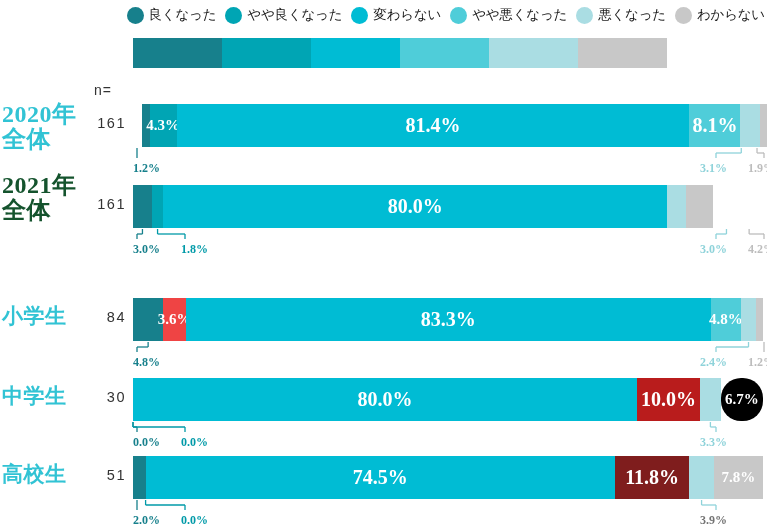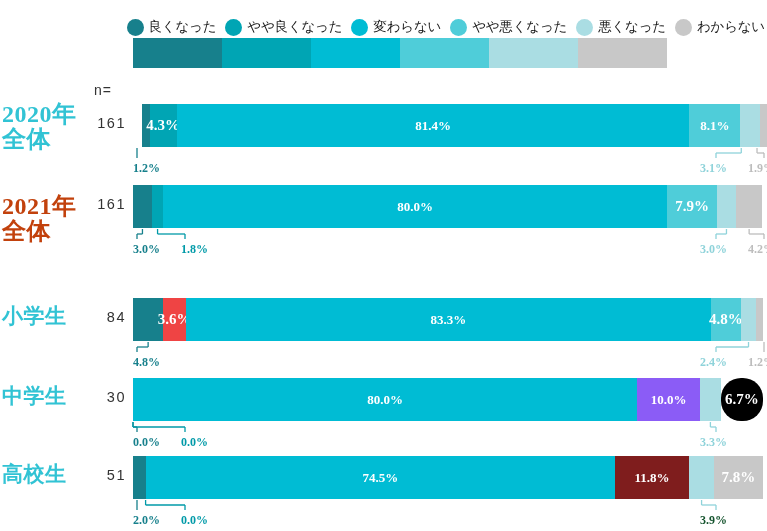--- a/index.html
+++ b/index.html
@@ -9,21 +9,21 @@
     height: 531px;
     background: #ffffff;
     font-family: "Liberation Serif", "DejaVu Serif", serif;
     overflow: hidden;
     position: relative;
   }
 
   
   #legend {
     position: absolute;
-    top: 12px;
+    top: 0px;
     left: 0px;
     width: 767px;
     height: 30px;
     display: flex;
     align-items: center;
     justify-content: flex-end;
     padding-right: 2px;
   }
   .legend-item {
     display: flex;
@@ -108,21 +108,21 @@
     display: flex;
     align-items: center;
     justify-content: center;
     overflow: visible;
     flex: 0 0 auto;
   }
   .seg-label {
     color: #ffffff;
     font-family: "Liberation Serif", "DejaVu Serif", serif;
     font-weight: bold;
-    font-size: 13px;
+    font-size: 20px;
     white-space: nowrap;
   }
   .seg-label.small { font-size: 15px; }
 
   
   .callout {
     position: absolute;
     font-family: "Liberation Serif", "DejaVu Serif", serif;
     font-weight: bold;
     font-size: 12px;
@@ -198,31 +198,28 @@
         <line x1="137" y1="148" x2="137" y2="158" stroke="#17808c" stroke-width="1.3"></line>
         <line x1="741.265" y1="148" x2="741.265" y2="153" stroke="#8fd3da" stroke-width="1.3"></line>
         <line x1="741.265" y1="153" x2="716" y2="153" stroke="#8fd3da" stroke-width="1.3"></line>
         <line x1="716" y1="153" x2="716" y2="158" stroke="#8fd3da" stroke-width="1.3"></line>
         <line x1="757.015" y1="148" x2="757.015" y2="153" stroke="#bdbdbd" stroke-width="1.3"></line>
         <line x1="757.015" y1="153" x2="764" y2="153" stroke="#bdbdbd" stroke-width="1.3"></line>
         <line x1="764" y1="153" x2="764" y2="158" stroke="#bdbdbd" stroke-width="1.3"></line>
       </svg>
     </div>
     <div class="row">
-      <div class="cat-label two-line" style="top: 194px; color: #c2410c;">2021年
+      <div class="cat-label two-line" style="top: 173px; color: #14532d;">2021年
 全体</div>
       <div class="n-value" style="top: 196px;">161</div>
       <div class="bar" style="top: 185px;">
         <div class="seg" style="background: rgb(23, 128, 140); width: 18.9px;"></div>
         <div class="seg" style="background: rgb(0, 165, 180); width: 11.34px;"></div>
         <div class="seg" style="background: rgb(0, 188, 212); width: 504px;">
           <span class="seg-label">80.0%</span>
-        </div>
-        <div class="seg" style="background: rgb(79, 205, 217); width: 49.77px;">
-          <span class="seg-label small">7.9%</span>
         </div>
         <div class="seg" style="background: rgb(170, 221, 227); width: 18.9px;"></div>
         <div class="seg" style="background: rgb(200, 200, 200); width: 26.46px;"></div>
       </div>
       <div class="callout" style="left: 133px; top: 242px; color: rgb(23, 128, 140);">3.0%</div>
       <div class="callout" style="left: 181px; top: 242px; color: rgb(0, 154, 168);">1.8%</div>
       <div class="callout" style="left: 700px; top: 242px; color: rgb(143, 211, 218);">3.0%</div>
       <div class="callout" style="left: 748px; top: 242px; color: rgb(189, 189, 189);">4.2%</div>
       <svg class="leaders" width="767" height="531" style="top: 0px;">
         <line x1="142.45" y1="229" x2="142.45" y2="234" stroke="#17808c" stroke-width="1.3"></line>
@@ -271,21 +268,21 @@
     </div>
     <div class="row">
       <div class="cat-label" style="top: 385px; color: rgb(49, 195, 212);">中学生</div>
       <div class="n-value" style="top: 389px;">30</div>
       <div class="bar" style="top: 378px;">
         <div class="seg" style="background: rgb(23, 128, 140); width: 0px;"></div>
         <div class="seg" style="background: rgb(0, 165, 180); width: 0px;"></div>
         <div class="seg" style="background: rgb(0, 188, 212); width: 504px;">
           <span class="seg-label">80.0%</span>
         </div>
-        <div class="seg" style="background: #8b5cf6; width: 63px;">
+        <div class="seg" style="background: #b91c1c; width: 63px;">
           <span class="seg-label">10.0%</span>
         </div>
         <div class="seg" style="background: rgb(170, 221, 227); width: 20.79px;"></div>
         <div class="seg" style="background: #000000; width: 42.21px; border-radius: 20px;">
           <span class="seg-label small">6.7%</span>
         </div>
       </div>
       <div class="callout" style="left: 133px; top: 435px; color: rgb(23, 128, 140);">0.0%</div>
       <div class="callout" style="left: 181px; top: 435px; color: rgb(0, 154, 168);">0.0%</div>
       <div class="callout" style="left: 700px; top: 435px; color: rgb(143, 211, 218);">3.3%</div>
@@ -313,21 +310,21 @@
         <div class="seg" style="background: #7f1d1d; width: 74.34px;">
           <span class="seg-label">11.8%</span>
         </div>
         <div class="seg" style="background: rgb(170, 221, 227); width: 24.57px;"></div>
         <div class="seg" style="background: rgb(200, 200, 200); width: 49.14px;">
           <span class="seg-label small">7.8%</span>
         </div>
       </div>
       <div class="callout" style="left: 133px; top: 513px; color: rgb(23, 128, 140);">2.0%</div>
       <div class="callout" style="left: 181px; top: 513px; color: rgb(0, 154, 168);">0.0%</div>
-      <div class="callout" style="left: 700px; top: 513px; color: #14532d;">3.9%</div>
+      <div class="callout" style="left: 700px; top: 513px; color: #737373;">3.9%</div>
       <svg class="leaders" width="767" height="531" style="top: 0px;">
         <line x1="137" y1="500" x2="137" y2="510" stroke="#17808c" stroke-width="1.3"></line>
         <line x1="145.6" y1="500" x2="145.6" y2="505" stroke="#009aa8" stroke-width="1.3"></line>
         <line x1="145.6" y1="505" x2="185" y2="505" stroke="#009aa8" stroke-width="1.3"></line>
         <line x1="185" y1="505" x2="185" y2="510" stroke="#009aa8" stroke-width="1.3"></line>
         <line x1="701.575" y1="500" x2="701.575" y2="505" stroke="#8fd3da" stroke-width="1.3"></line>
         <line x1="701.575" y1="505" x2="716" y2="505" stroke="#8fd3da" stroke-width="1.3"></line>
         <line x1="716" y1="505" x2="716" y2="510" stroke="#8fd3da" stroke-width="1.3"></line>
       </svg>
     </div>

